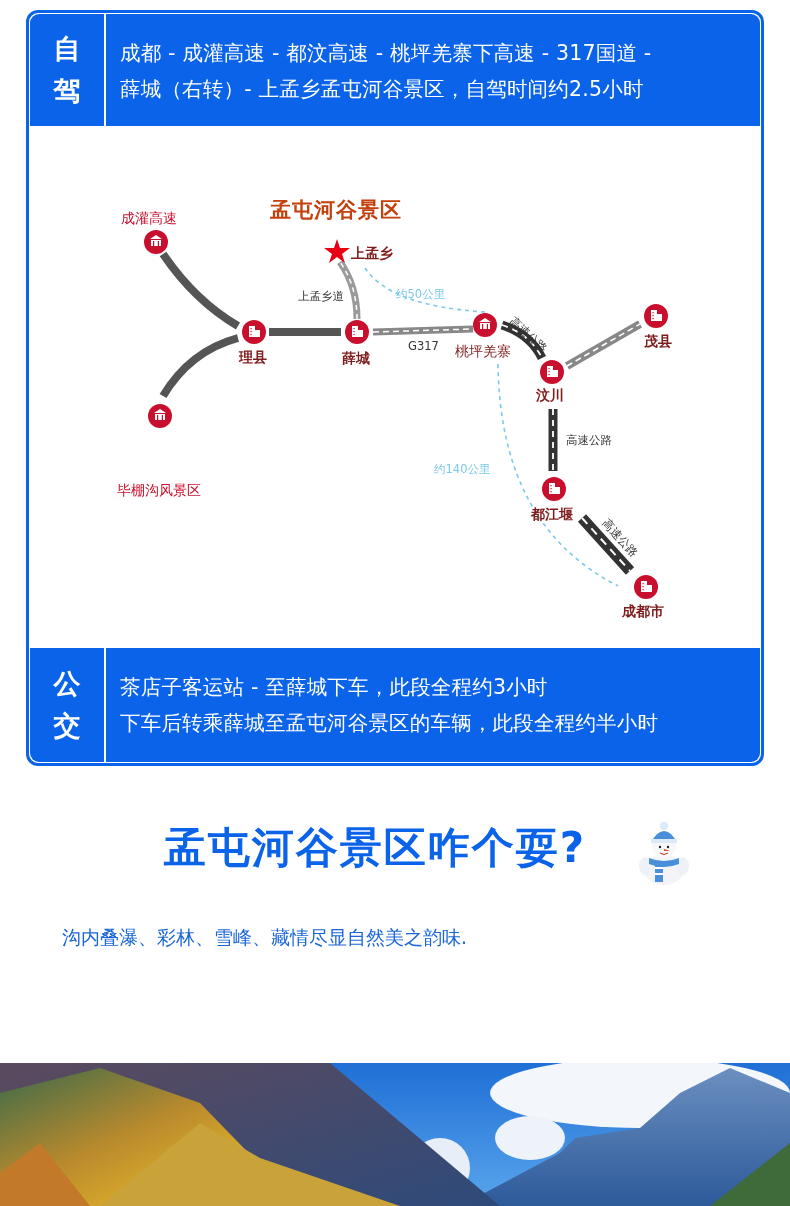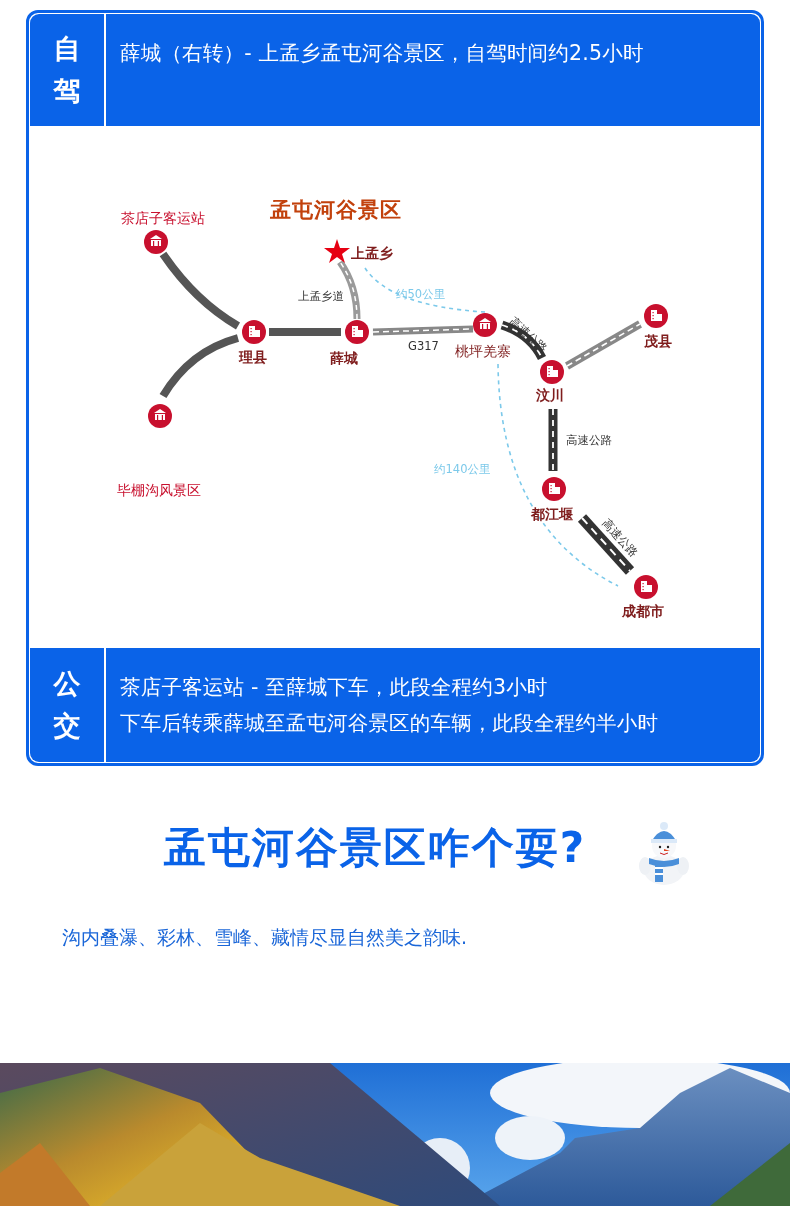--- a/index.html
+++ b/index.html
@@ -60,20 +60,21 @@
 
 <div class="card">
   <div class="card-inner">
 
     <div class="band top">
       <div class="band-label">
         <span>自</span>
         <span>驾</span>
       </div>
       <div class="band-text">
+        <div>成都 - 成灌高速 - 都汶高速 - 桃坪羌寨下高速 - 317国道  -</div>
         <div>薛城（右转）- 上孟乡孟屯河谷景区，自驾时间约2.5小时</div>
       </div>
     </div>
 
     <div class="map">
       <svg width="732" height="523" viewBox="0 0 732 523">
 
         <path d="M335 142 Q 360 180 455 186" fill="none" stroke="#7cc9ea" stroke-width="1.6" stroke-dasharray="4 4"></path>
         <path d="M468 238 Q 470 400 588 460" fill="none" stroke="#7cc9ea" stroke-width="1.6" stroke-dasharray="4 4"></path>
 
@@ -168,26 +169,26 @@
             <rect x="-3.5" y="-1" width="1.2" height="1.2" fill="#c8102e"></rect>
             <rect x="-3.5" y="2" width="1.2" height="1.2" fill="#c8102e"></rect>
         </g>
 
         <polygon points="307,113 310,122 320,122 312,128 315,137 307,131 299,137 302,128 294,122 304,122" fill="#e60012"></polygon>
       </svg>
 
       <div class="lbl map-title" style="left:240px; top:70px;">孟屯河谷景区</div>
       <div class="lbl city" style="left:321px; top:119px;">上孟乡</div>
 
-      <div class="lbl scenic" style="left:91px; top:84px;">茶店子客运站</div>
+      <div class="lbl scenic" style="left:91px; top:84px;">成灌高速</div>
       <div class="lbl scenic" style="left:87px; top:308px;margin-top:48px;">毕棚沟风景区</div>
       <div class="lbl city" style="left:425px; top:217px; font-weight:normal;">桃坪羌寨</div>
 
       <div class="lbl city" style="left:209px; top:223px;">理县</div>
-      <div class="lbl city" style="left:300px; top:224px;">薛城</div>
+      <div class="lbl city" style="left:312px; top:224px;">薛城</div>
       <div class="lbl city" style="left:506px; top:261px;">汶川</div>
       <div class="lbl city" style="left:614px; top:207px;">茂县</div>
       <div class="lbl city" style="left:501px; top:380px;">都江堰</div>
       <div class="lbl city" style="left:592px; top:477px;">成都市</div>
 
       <div class="lbl road-lbl" style="left:268px; top:163px;">上孟乡道</div>
       <div class="lbl road-lbl" style="left:378px; top:213px;">G317</div>
       <div class="lbl road-lbl" style="left:486px; top:188px; transform: rotate(42deg); transform-origin: left top;">高速公路</div>
       <div class="lbl road-lbl" style="left:536px; top:307px;">高速公路</div>
       <div class="lbl road-lbl" style="left:580px; top:390px; transform: rotate(48deg); transform-origin: left top;">高速公路</div>

